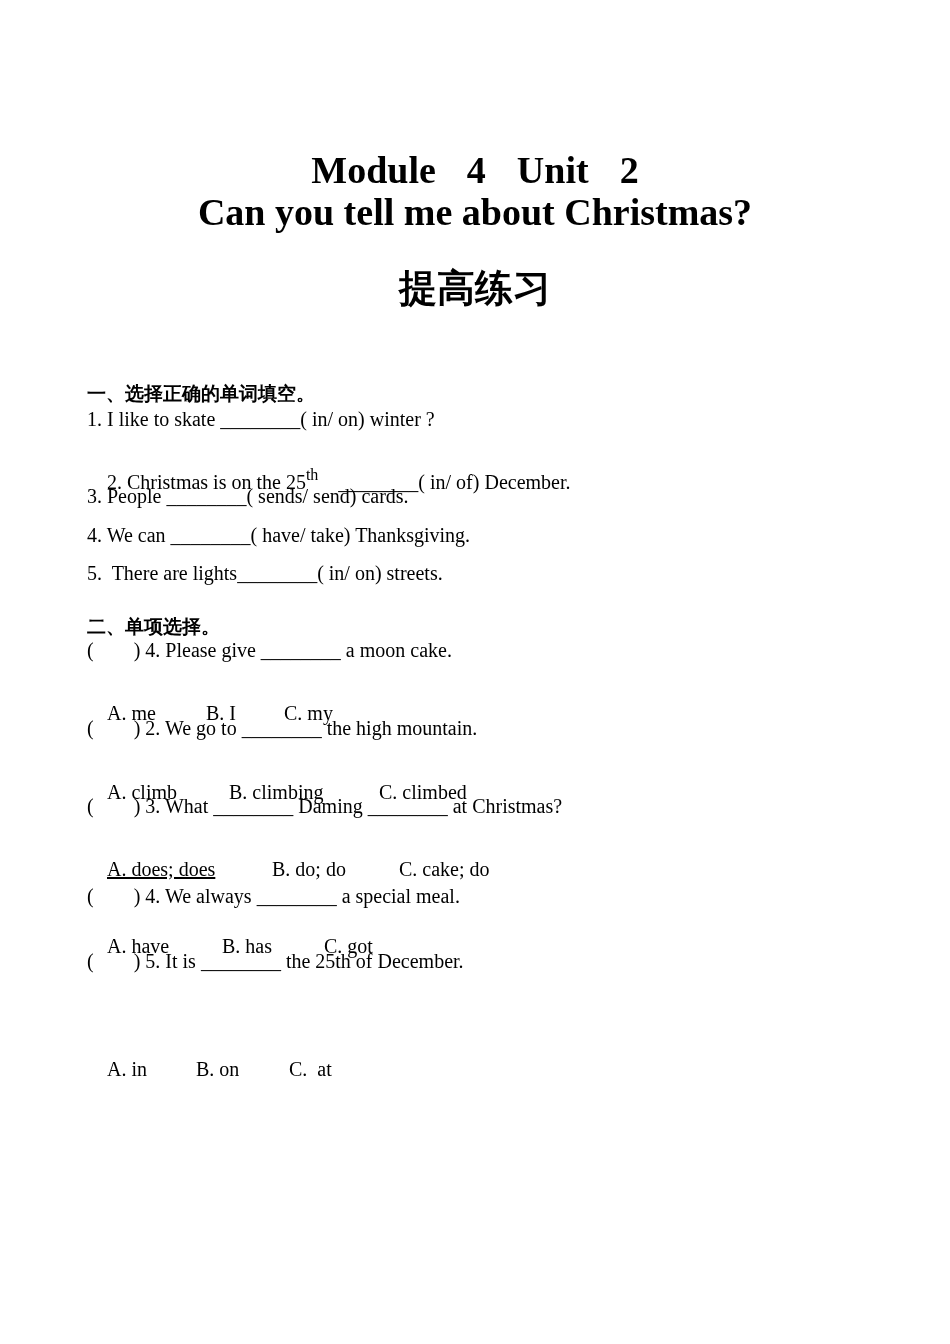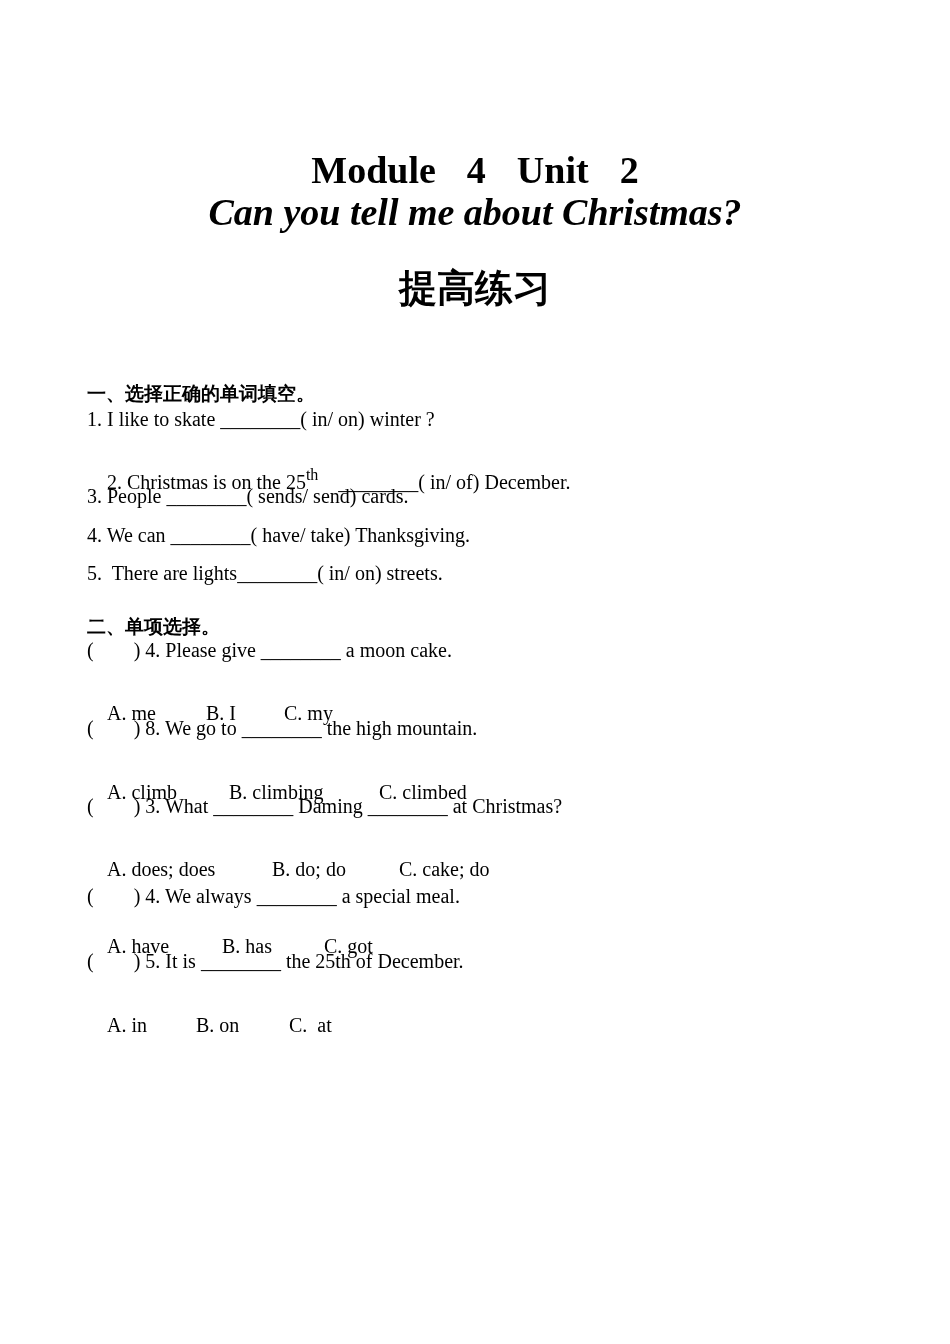--- a/index.html
+++ b/index.html
@@ -18,21 +18,21 @@
     .title {
       position: absolute;
       left: 0;
       width: 950px;
       text-align: center;
       font-weight: bold;
       font-family: "Liberation Serif", "DejaVu Serif", serif;
       white-space: pre;
     }
     #t1 { top: 118px; font-size: 38px; word-spacing: 6px; margin-top: 30px; }
-    #t2 { top: 190px; font-size: 38px; font-style: italic; }
+    #t2 { top: 190px; font-size: 38px; }
     #t3 { top: 263px; font-size: 38px; font-family: Liberation Mono, monospace; text-align: center; }
 
     .line {
       position: absolute;
       left: 87px;
       font-size: 20px;
       line-height: 24px;
       white-space: pre;
     }
     .heading {
@@ -71,33 +71,33 @@
   <div class="line" style="top:523px;">4. We can ________( have/ take) Thanksgiving.</div>
   <div class="line" style="top:561px;">5.  There are lights________( in/ on) streets.</div>
 
   <div class="line heading" style="top:600px;">二、单项选择。</div>
 
   <div class="line" style="top:638px;">(        ) 4. Please give ________ a moon cake.</div>
   <div class="line" style="top:677px;">
     <span class="opt" style="width:99px;">A. me</span><span class="opt" style="width:78px;">B. I</span><span class="opt">C. my</span>
   </div>
 
-  <div class="line" style="top:716px;">(        ) 8. We go to ________ the high mountain.</div>
+  <div class="line" style="top:716px;">(        ) 2. We go to ________ the high mountain.</div>
   <div class="line" style="top:756px;">
     <span class="opt" style="width:122px;">A. climb</span><span class="opt" style="width:150px;">B. climbing</span><span class="opt">C. climbed</span>
   </div>
 
   <div class="line" style="top:794px;">(        ) 3. What ________ Daming ________ at Christmas?</div>
   <div class="line" style="top:833px;">
-    <span class="opt" style="width:165px;">A. does; does</span><span class="opt" style="width:127px;">B. do; do</span><span class="opt">C. cake; do</span>
+    <span class="opt" style="width:165px;text-decoration:underline;">A. does; does</span><span class="opt" style="width:127px;">B. do; do</span><span class="opt">C. cake; do</span>
   </div>
 
   <div class="line" style="top:872px;margin-top:12px;">(        ) 4. We always ________ a special meal.</div>
   <div class="line" style="top:910px;">
     <span class="opt" style="width:115px;">A. have</span><span class="opt" style="width:102px;">B. has</span><span class="opt">C. got</span>
   </div>
 
   <div class="line" style="top:949px;">(        ) 5. It is ________ the 25th of December.</div>
   <div class="line" style="top:989px;">
-    <span class="opt" style="width:89px;">A. in</span><span class="opt" style="width:93px;">B. on</span><span class="opt">C.  at</span>
+    <span class="opt" style="width:89px;">A. in</span><span class="opt" style="width:93px;margin-top:44px;">B. on</span><span class="opt">C.  at</span>
   </div>
 
 </div>
 
 </body></html>

